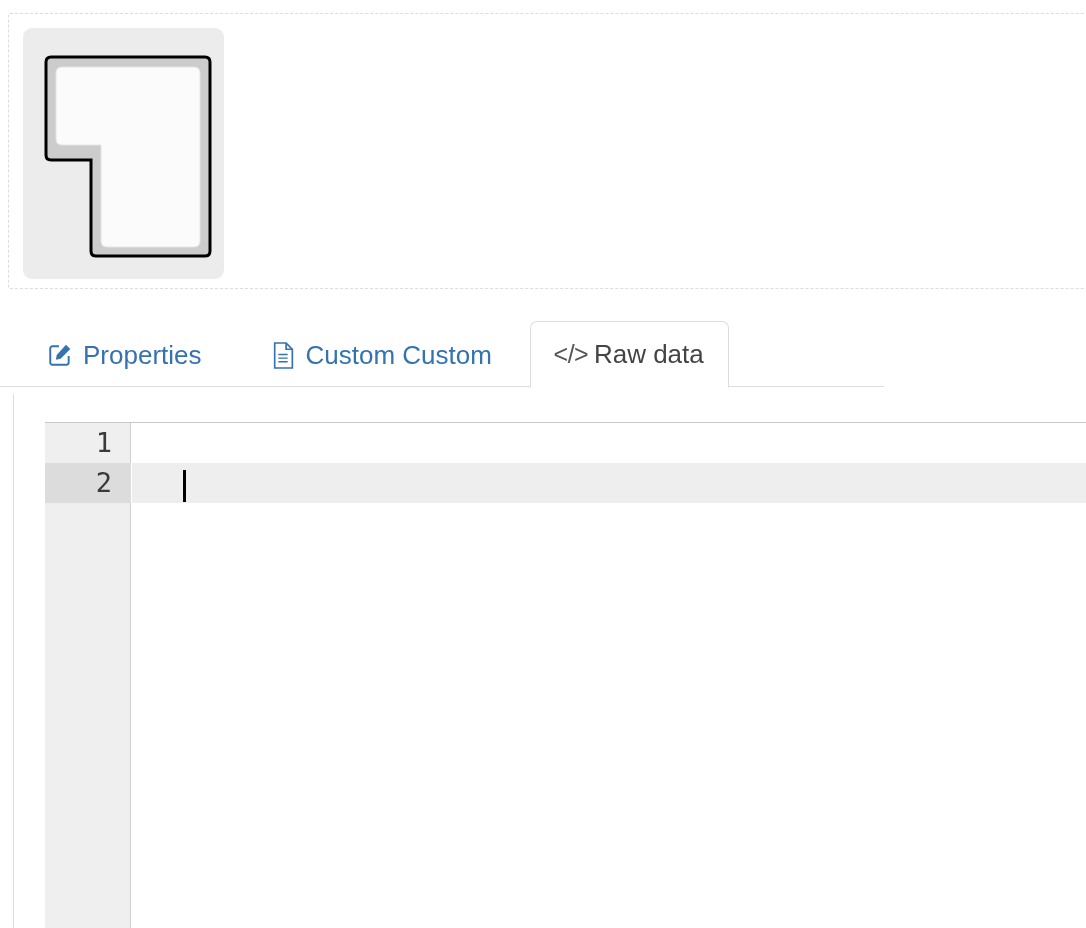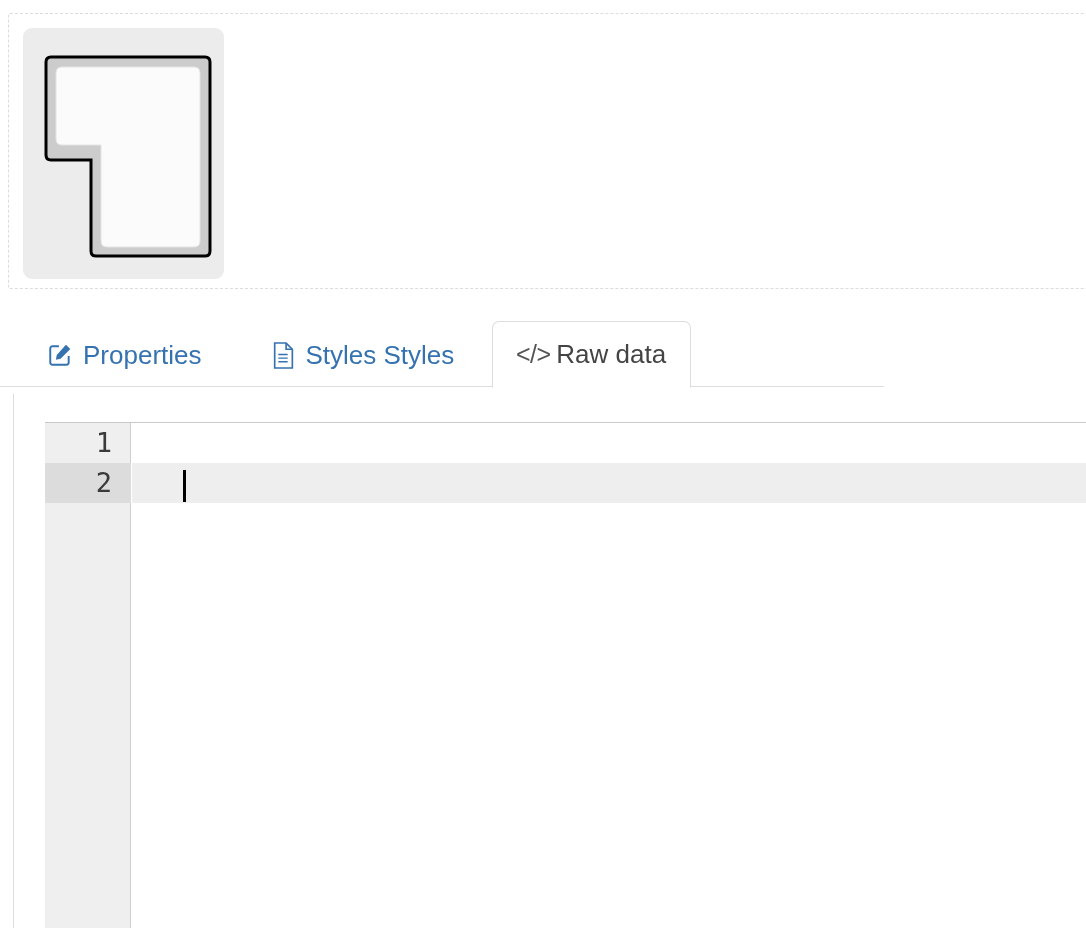--- a/index.html
+++ b/index.html
@@ -229,21 +229,21 @@
 
 
   <div class="tab t3">
     <span class="tab-icon">
       <svg width="22" height="27" viewBox="0 0 20 26" fill="none" stroke="#3572b0" stroke-width="1.6">
         <path d="M2 1 h11 l6 6 v18 a0 0 0 0 1 0 0 h-17 z"></path>
         <path d="M13 1 v6 h6"></path>
         <path d="M5.5 12 h9 M5.5 15.5 h9 M5.5 19 h9" stroke-width="1.3"></path>
       </svg>
     </span>
-    <span>Styles Styles</span>
+    <span>Custom Custom</span>
   </div>
 
   <div class="tab active">
     <span class="tab-icon">
       <span class="code-glyph">&lt;/&gt;</span>
     </span>
     <span>Raw data</span>
   </div>
 
 </div>

